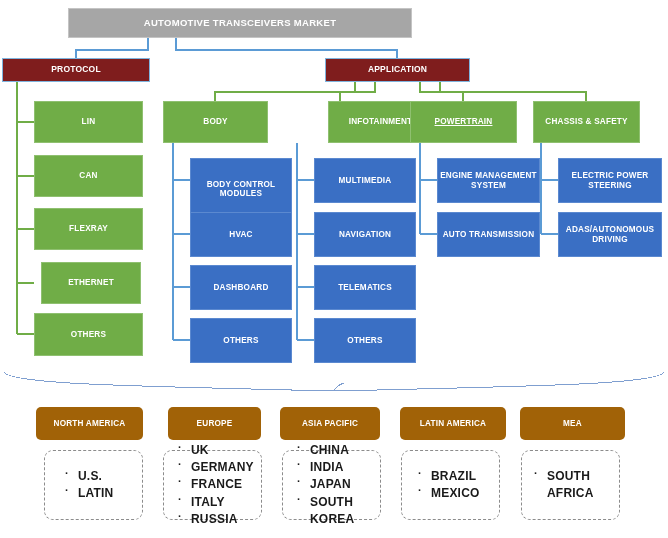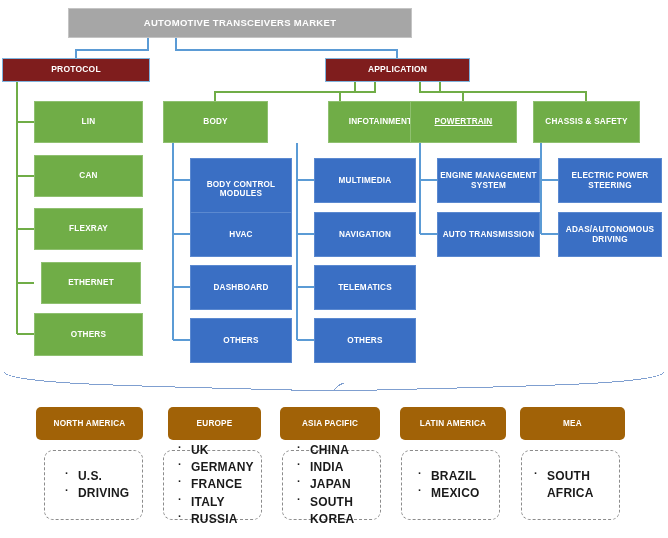--- a/index.html
+++ b/index.html
@@ -194,21 +194,21 @@
 
 <div class="box region-head" style="left:36px; top:407px; width:107px; height:33px;">NORTH AMERICA</div>
 <div class="box region-head" style="left:168px; top:407px; width:93px; height:33px;">EUROPE</div>
 <div class="box region-head" style="left:280px; top:407px; width:100px; height:33px;">ASIA PACIFIC</div>
 <div class="box region-head" style="left:400px; top:407px; width:106px; height:33px;">LATIN AMERICA</div>
 <div class="box region-head" style="left:520px; top:407px; width:105px; height:33px;">MEA</div>
 
 <div class="region-body" style="left:44px; top:450px; width:99px; height:70px;">
   <ul class="region-list">
     <li>U.S.</li>
-    <li>DRIVING</li>
+    <li>LATIN</li>
   </ul>
 </div>
 
 <div class="region-body" style="left:163px; top:450px; width:99px; height:70px;">
   <ul class="region-list" style="padding-left:14px;">
     <li>UK</li>
     <li>GERMANY</li>
     <li>FRANCE</li>
     <li>ITALY</li>
     <li>RUSSIA</li>

